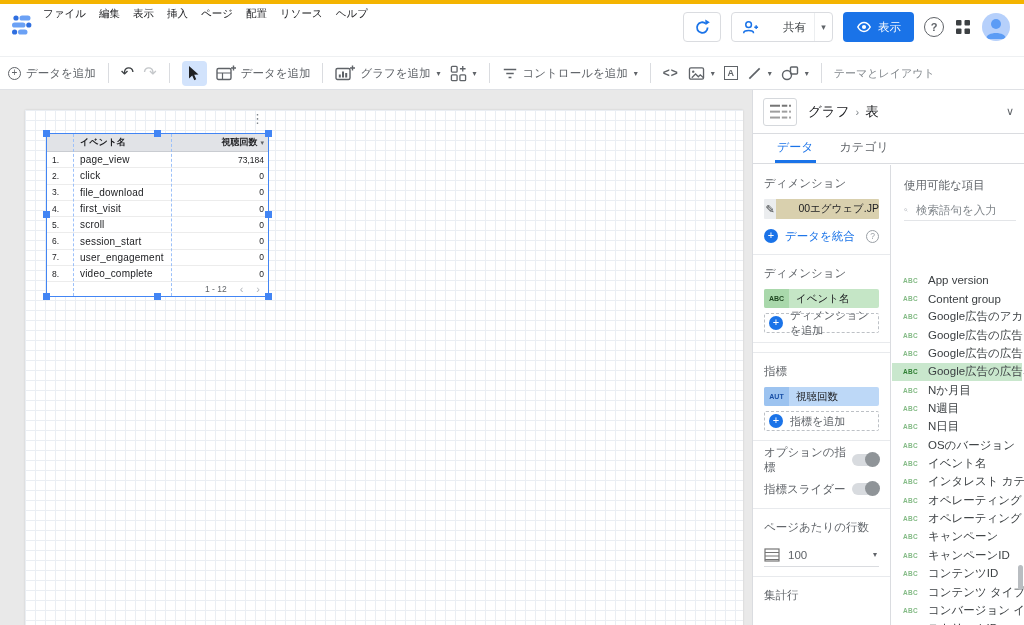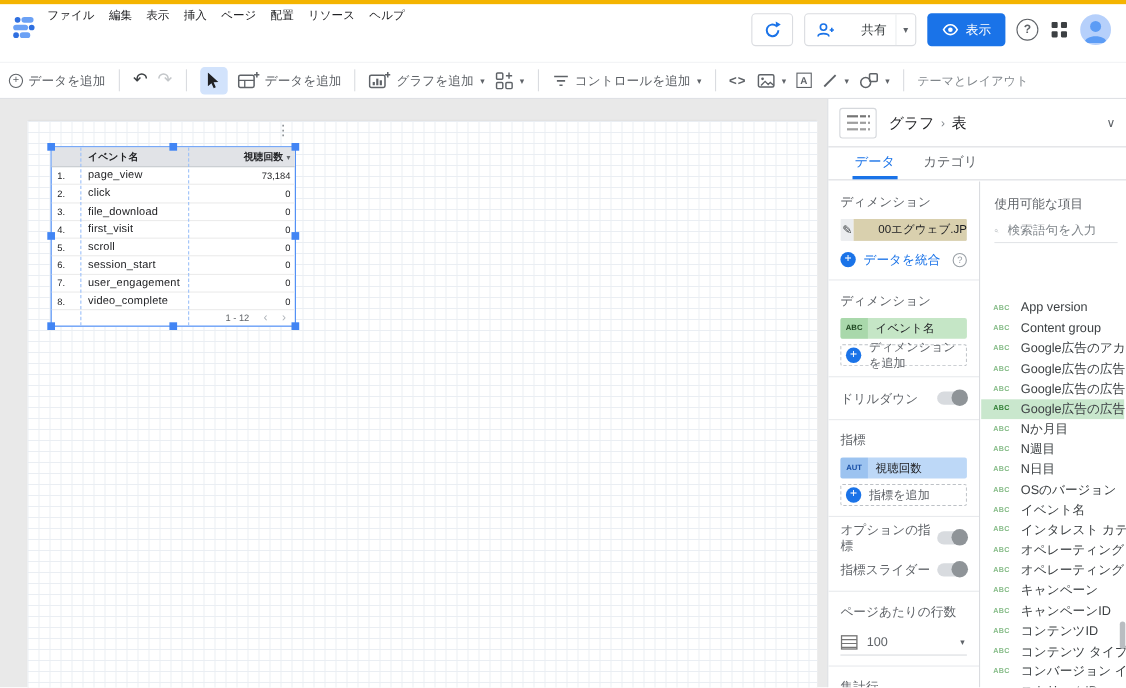--- a/index.html
+++ b/index.html
@@ -390,26 +390,20 @@
             <span class="badge">ABC</span>
             <span class="chip-name">イベント名</span>
           </div>
           <div class="add-btn">
             <span class="plus-circle">+</span>
             <span>ディメンションを追加</span>
           </div>
         </div>
         <div class="pl-divider"></div>
 
-        <div class="pl-section">
-          <div class="toggle-row">
-            <span>ドリルダウン</span>
-            <span class="toggle"></span>
-          </div>
-        </div>
         <div class="pl-divider"></div>
 
         <div class="pl-section">
           <div class="sec-label">指標</div>
           <div class="chip met-chip">
             <span class="badge">AUT</span>
             <span class="chip-name">視聴回数</span>
           </div>
           <div class="add-btn">
             <span class="plus-circle">+</span>

